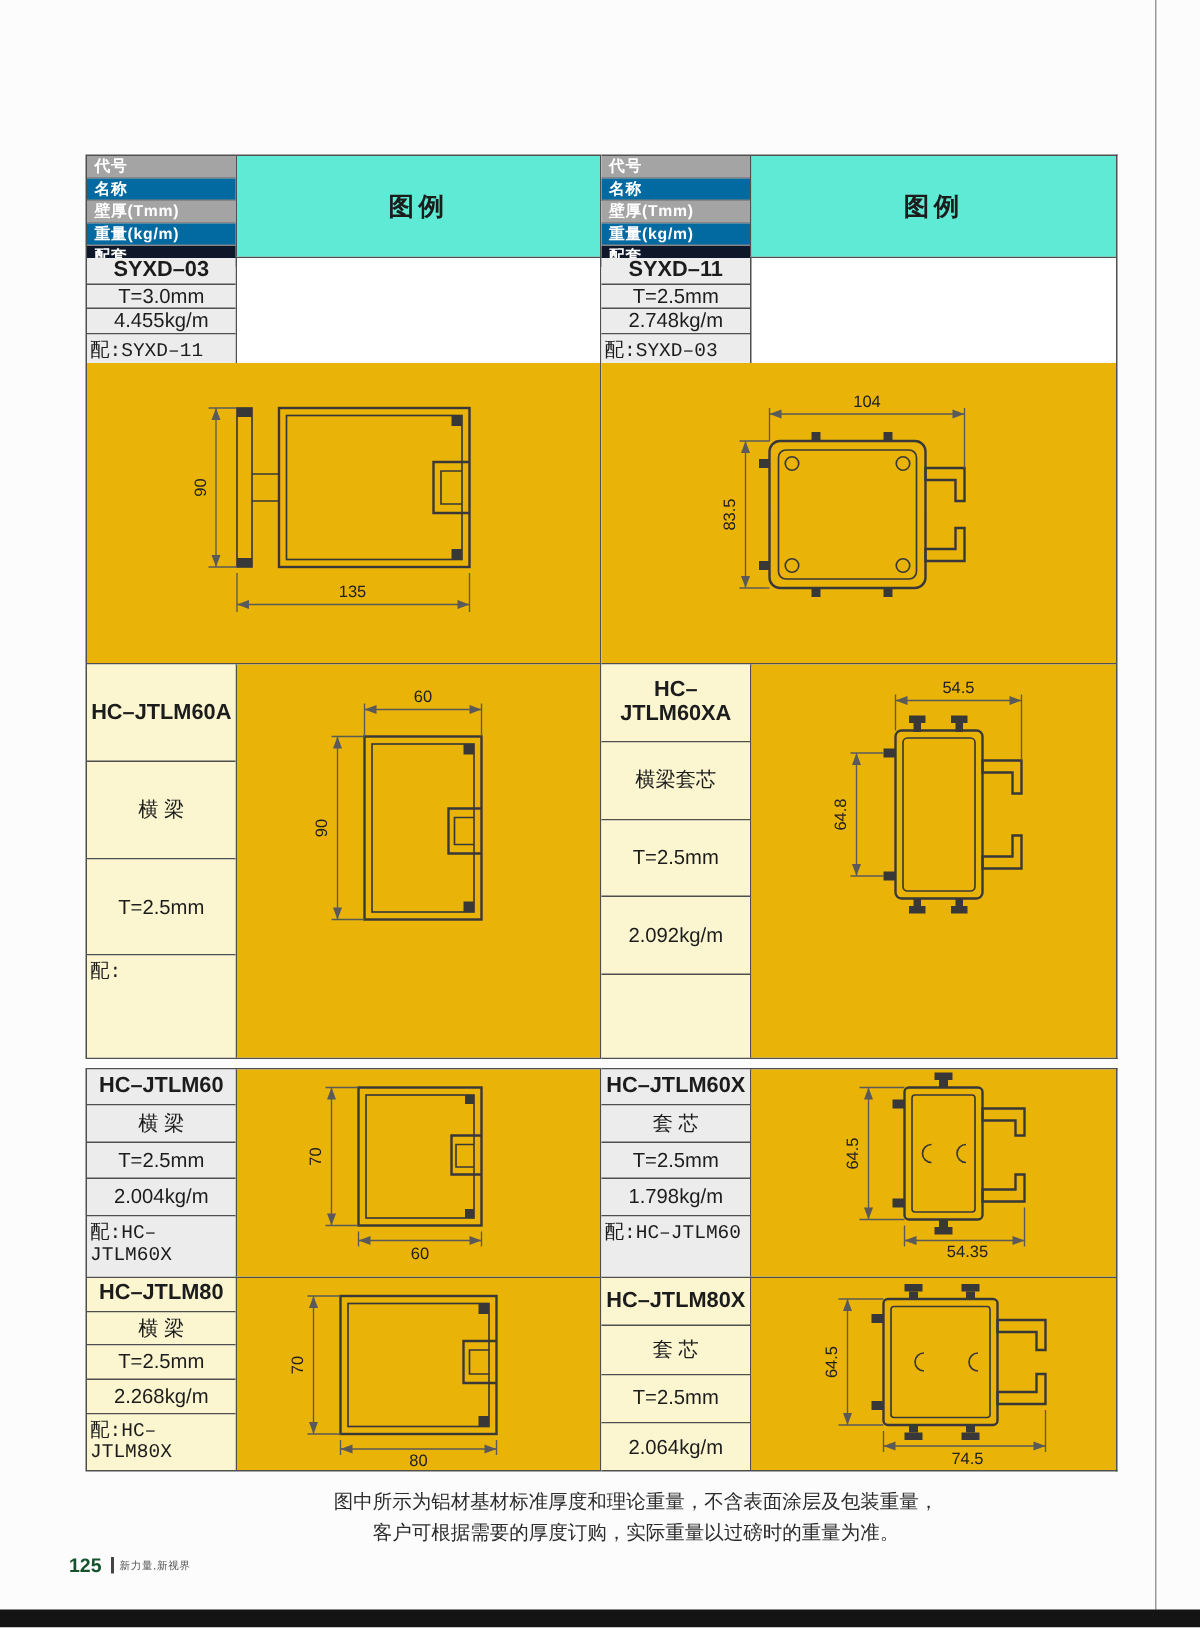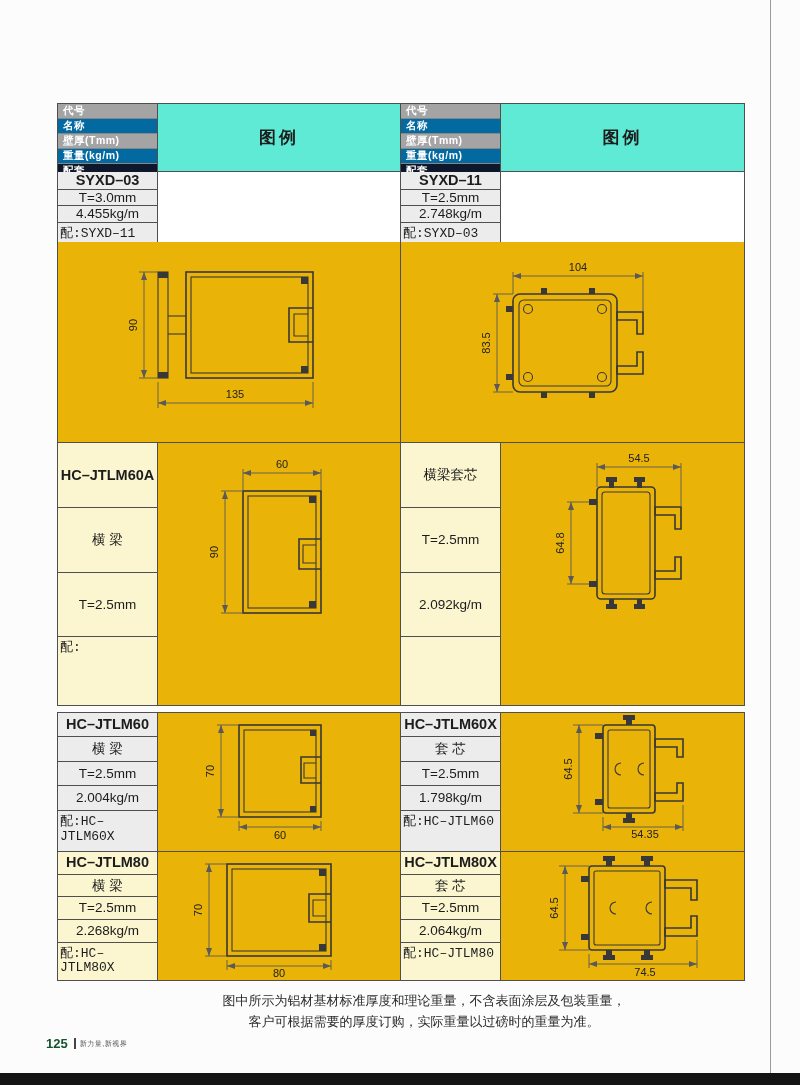--- a/index.html
+++ b/index.html
@@ -275,20 +275,21 @@
               <line class="dim" x1="42" y1="52" x2="42" y2="150"></line>
               <path class="arr" d="M42,52 l-3,8 h6 z"></path>
                 <path class="arr" d="M42,150 l-3,-8 h6 z"></path>
               <text transform="rotate(-90 35 101)" x="35" y="101" text-anchor="middle">83.5</text>
             </svg>
           </div>
         </div>
 
         <div class="section sec-2">
           <div class="labelCol bg-yellow">
+            <div class="cell code">HC–JTLM60XA</div>
             <div class="cell">横梁套芯</div>
             <div class="cell">T=2.5mm</div>
             <div class="cell">2.092kg/m</div>
             <div class="cell match"></div>
           </div>
           <div class="drawCol">
             <svg width="236" height="218" viewBox="0 0 236 218">
               <rect class="prof" x="92" y="44" width="58" height="112" rx="4"></rect>
               <rect class="prof2" x="97" y="49" width="48" height="102" rx="3"></rect>
 
@@ -367,21 +368,20 @@
             </svg>
           </div>
         </div>
 
         <div class="section sec-4">
           <div class="labelCol bg-yellow">
             <div class="cell code">HC–JTLM80X</div>
             <div class="cell">套 芯</div>
             <div class="cell">T=2.5mm</div>
             <div class="cell">2.064kg/m</div>
-            <div class="cell match">配:HC–JTLM80</div>
           </div>
           <div class="drawCol">
             <svg width="220" height="126" viewBox="0 0 220 126">
               <rect class="prof" x="76" y="14" width="76" height="84" rx="3"></rect>
               <rect class="prof2" x="81" y="19" width="66" height="74" rx="2"></rect>
               <rect class="solid" x="90" y="4" width="12" height="5"></rect>
                 <rect class="solid" x="93" y="9" width="6" height="5"></rect>
               <rect class="solid" x="128" y="4" width="12" height="5"></rect>
                 <rect class="solid" x="131" y="9" width="6" height="5"></rect>
               <rect class="solid" x="93" y="98" width="6" height="5"></rect>

